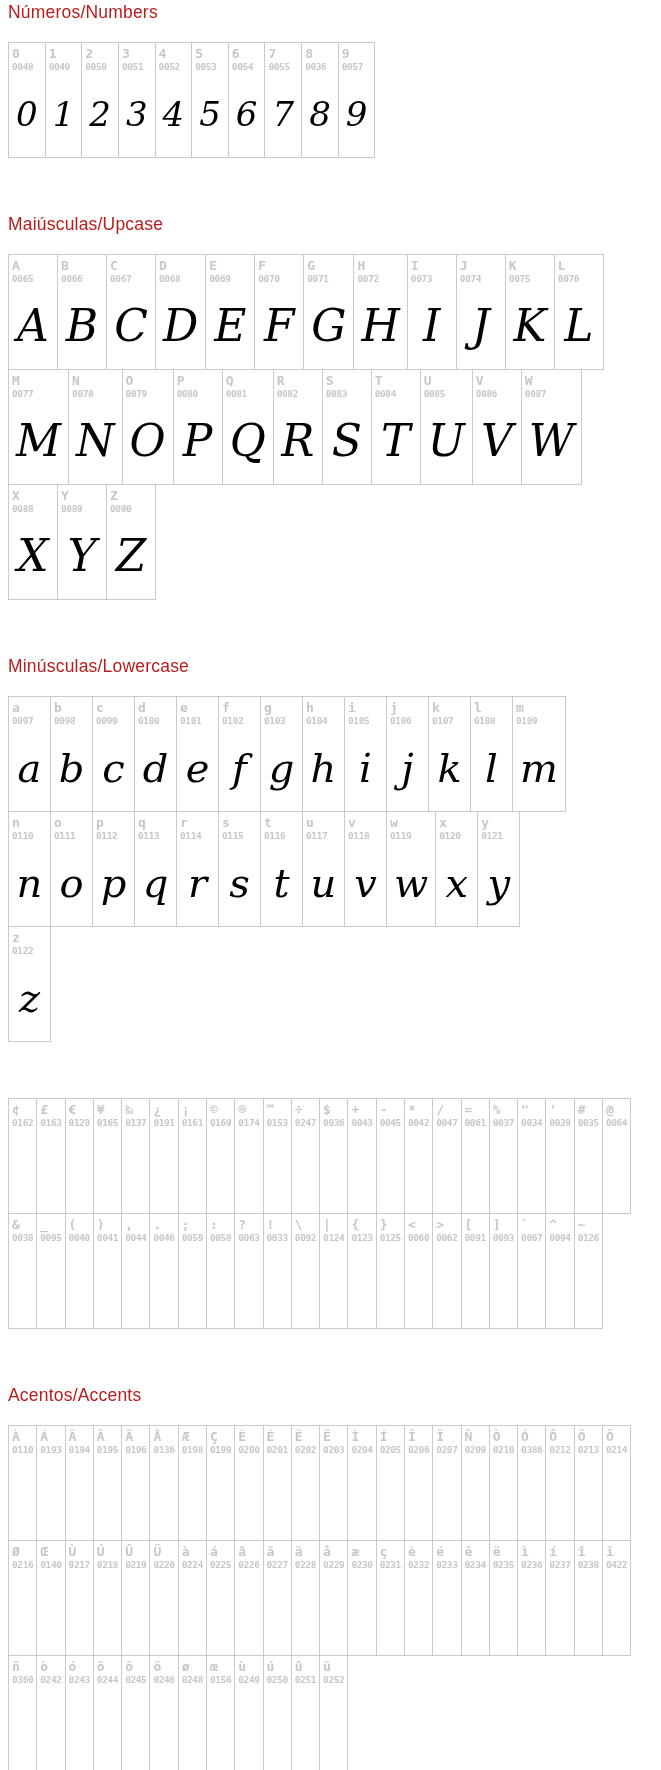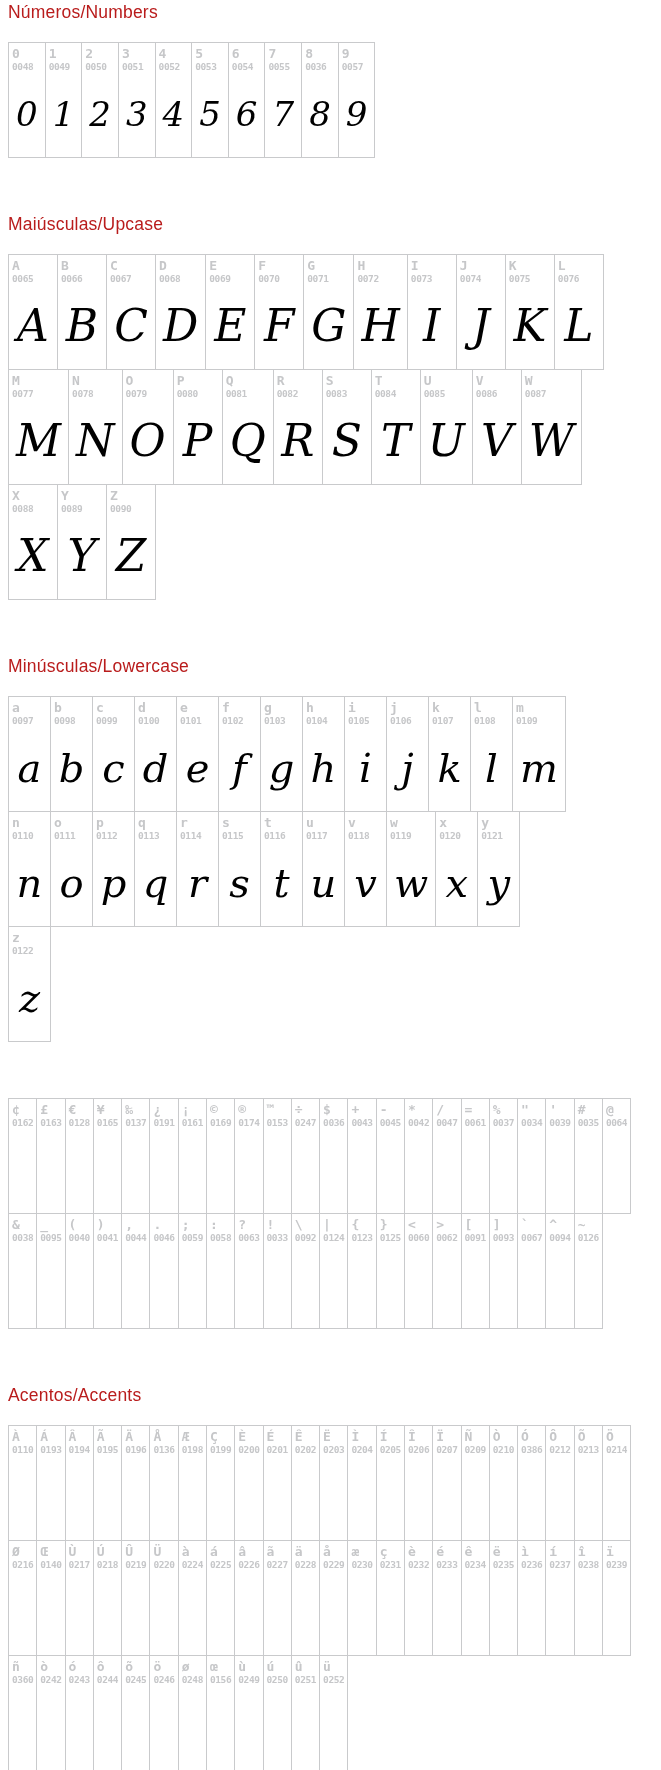--- a/index.html
+++ b/index.html
@@ -845,21 +845,21 @@
           <div class="cell-code">0237</div>
           <div class="cell-glyph"></div>
         </div>
         <div class="cell">
           <div class="cell-label">î</div>
           <div class="cell-code">0238</div>
           <div class="cell-glyph"></div>
         </div>
         <div class="cell">
           <div class="cell-label">ï</div>
-          <div class="cell-code">0239</div>
+          <div class="cell-code">0422</div>
           <div class="cell-glyph"></div>
         </div>
       </div>
       <div class="char-row">
         <div class="cell">
           <div class="cell-label">ñ</div>
           <div class="cell-code">0360</div>
           <div class="cell-glyph"></div>
         </div>
         <div class="cell">

